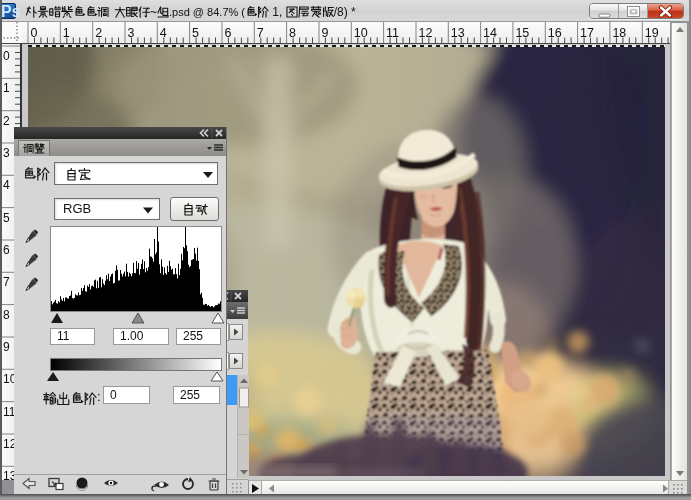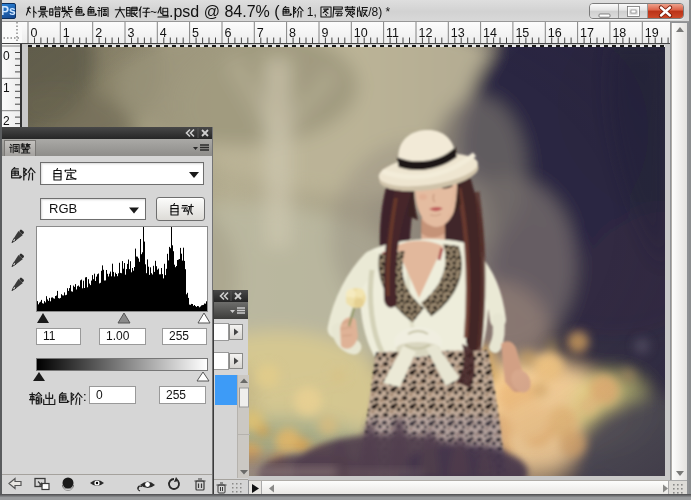--- a/index.html
+++ b/index.html
@@ -1,34 +1,34 @@
 <!DOCTYPE html>
 <html><head><meta charset="utf-8"><style>
 *{margin:0;padding:0;box-sizing:border-box}
 body{width:691px;height:500px;overflow:hidden;font-family:"Liberation Sans",sans-serif;background:#8f9194;position:relative}
 #win{position:absolute;left:0;top:0;width:691px;height:500px}
 .abs{position:absolute}
 #titlebar{left:0;top:0;width:691px;height:22px;background:linear-gradient(#dedede,#d2d2d2 55%,#d8d8d8);border-bottom:1px solid #979797}
-#pslogo{left:0;top:3px;width:16px;height:16px;background:linear-gradient(160deg,#2b83d8,#14468e);border:1px solid #0c2e5c;border-radius:2px;color:#cfe6ff;font-size:12px;font-weight:bold;text-align:center;line-height:15px}
+#pslogo{left:0;top:3px;width:16px;height:16px;background:linear-gradient(160deg,#2b83d8,#14468e);border:1px solid #0c2e5c;border-radius:2px;color:#cfe6ff;font-size:16px;font-weight:bold;text-align:center;line-height:15px}
 #title{left:25px;top:4px;height:15px;color:#111;font-size:12px;white-space:nowrap;display:flex;align-items:center;gap:0}
 #btns{right:7px;top:3px;height:16px;display:flex;border:1px solid #7c7c7c;border-radius:4px;overflow:hidden;box-shadow:0 1px 0 rgba(255,255,255,.6)}
 .wbtn{width:29px;height:14px;background:linear-gradient(#fbfbfb,#e4e4e4 45%,#cfcfcf 50%,#dcdcdc);border-right:1px solid #9a9a9a;position:relative}
 #bclose{width:35px;background:linear-gradient(#eda28c,#dd6248 42%,#bb3318 52%,#cc4828);border-right:none}
 #corner{left:0;top:22px;width:22px;height:22px;background:#fafafa;border-bottom:1px solid #444}
 #hruler{left:22px;top:22px;width:648px;height:22px;background:linear-gradient(#fcfcfc,#ededed);border-bottom:1px solid #444}
 #vruler{left:0;top:44px;width:22px;height:436px;background:linear-gradient(90deg,#fcfcfc,#ededed);border-right:2px solid #333}
 #canvasbg{left:14px;top:44px;width:656px;height:436px;background:#c9c9c9}
 #ants{left:28px;top:45px;width:637px;height:2px;background:repeating-linear-gradient(90deg,#181818 0 4px,#e8e8e8 4px 8px)}
 #vsb{left:671px;top:23px;width:16px;height:457px;background:linear-gradient(90deg,#fdfdfc,#e4e2df);border-left:1px solid #b0ada8}
 #hsb{left:249px;top:480px;width:437px;height:15px;background:linear-gradient(#fdfdfc,#e8e6e3);border-top:1px solid #b0ada8}
 #corner2{left:668px;top:480px;width:19px;height:15px;background:#dedcd8;border-left:1px solid #aaa;border-top:1px solid #aaa}
 #winborder{left:0;top:0;width:691px;height:500px;pointer-events:none;border-left:2px solid #5a5c5e;border-right:2px solid #8a8c8e;border-bottom:5px solid #6a6c6e;z-index:50}
 #botline{left:0;top:494px;width:691px;height:6px;background:linear-gradient(#4a4a4c,#9a9c9e 60%);z-index:51}
 #panel2{left:213px;top:290px;width:35px;height:205px;background:#d5d5d5;border-left:1px solid #3a3a3a;z-index:10}
-#panel1{left:0;top:127px;width:213px;height:368px;background:#d6d6d6;border-right:1px solid #747474;z-index:20}
+#panel1{left:14px;top:127px;width:213px;height:368px;background:#d6d6d6;border-right:1px solid #747474;z-index:20}
 #wm{left:155px;top:430px;z-index:40}
 .hdrbar{left:0;top:0;right:0;height:12px;background:linear-gradient(#484848,#262626)}
 .inpt{position:absolute;background:#fff;border:1px solid #999;font-size:12px;color:#111;padding-left:6px;line-height:15px}
 </style></head><body>
 <div id="win">
 
 <div id="canvasbg" class="abs"></div>
 <svg width="637" height="430" viewBox="0 0 637 430" style="position:absolute;left:28px;top:46px">
 <defs>
 <filter id="b9" x="-40%" y="-40%" width="180%" height="180%">
@@ -682,21 +682,21 @@
         </svg>
       </div>
 <svg class="abs" width="213" height="14" style="left:0;top:185px">
         <path d="M36,186 H208" stroke="#aaa"></path>
         <path d="M40,2 L46.5,2 L46.5,2 Z" fill="none"></path>
         <path d="M43,1 L49,11 L37,11 Z" fill="#1a1a1a"></path>
         <path d="M124,1 L130,11 L118,11 Z" fill="#8a8a8a" stroke="#555" stroke-width="1"></path>
         <path d="M204,1 L210,11 L198,11 Z" fill="#fff" stroke="#555" stroke-width="1"></path>
       </svg>
 <div class="inpt" style="left:36px;top:201px;width:45px;height:17px">11</div>
-<div class="inpt" style="left:99px;top:201px;width:47px;height:17px">1.00</div>
+<div class="inpt" style="left:99px;top:201px;width:56px;height:17px">1.00</div>
 <div class="inpt" style="left:162px;top:201px;width:45px;height:17px">255</div>
 <div class="abs" style="left:36px;top:231px;width:172px;height:13px;background:linear-gradient(90deg,#000,#fff);border:1px solid #777"></div>
 <svg class="abs" width="213" height="12" style="left:0;top:244px">
         <path d="M39,1 L45,10 L33,10 Z" fill="#1a1a1a"></path>
         <path d="M203,1 L209,10 L197,10 Z" fill="#fff" stroke="#555" stroke-width="1"></path>
       </svg>
 <div class="abs" style="left:29px;top:261px"><svg width="54.0" height="13.5" viewBox="0 0 40 10" style="vertical-align:-3px" fill="none" stroke="#1a1a1a" stroke-width="0.85" stroke-linecap="round" stroke-linejoin="round">
           <path d="M0.5,1.9 L4.4,1.9"></path>
           <path d="M2.4,0.6 L2.4,8.8"></path>
           <path d="M0.4,5.7 L4.5,5.7"></path>
@@ -838,21 +838,21 @@
       </svg>
       <span style="font-size:12px">~</span>
       <svg width="12" height="12" viewBox="0 0 10 10" style="vertical-align:-2px" fill="none" stroke="#111" stroke-width="0.88" stroke-linecap="round" stroke-linejoin="round">
         <path d="M2.9,0.8 L0.8,5.8"></path>
         <path d="M3.1,1.0 L3.1,5.6"></path>
         <path d="M3.1,5.6 L4.4,6.6"></path>
         <path d="M4.9,1.8 L8.9,1.8 L8.9,7.8 L4.9,7.8 L4.9,1.8"></path>
         <path d="M4.9,4.8 L8.9,4.8"></path>
         <path d="M0.8,9.2 L9.2,9.2 L9.2,7.9"></path>
       </svg>
-      <span style="font-size:16px">.psd&nbsp;@&nbsp;84.7%&nbsp;(</span>
+      <span style="font-size:11px">.psd&nbsp;@&nbsp;84.7%&nbsp;(</span>
       <svg width="24" height="12" viewBox="0 0 20 10" style="vertical-align:-2px" fill="none" stroke="#111" stroke-width="0.88" stroke-linecap="round" stroke-linejoin="round">
         <path d="M4.8,0.4 L2.8,2.2"></path>
         <path d="M4.2,1.4 L7.4,1.4"></path>
         <path d="M2.6,2.9 L7.4,2.9 L7.4,5.9 L2.6,5.9 L2.6,2.9"></path>
         <path d="M5.0,2.9 L5.0,5.9"></path>
         <path d="M2.6,4.4 L7.4,4.4"></path>
         <path d="M2.6,5.9 L2.6,7.7 L8.6,7.7 L8.6,6.2"></path>
         <path d="M8.6,7.7 L9.6,6.9"></path>
         <path d="M11.3,0.7 L11.3,9.3"></path>
         <path d="M11.3,1.0 L13.2,2.0 L11.5,3.6"></path>

